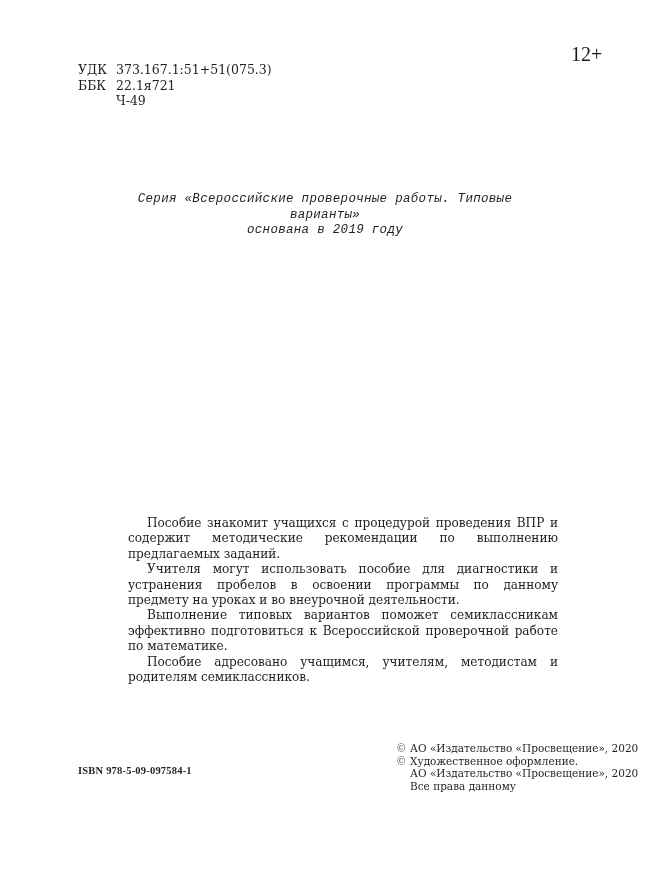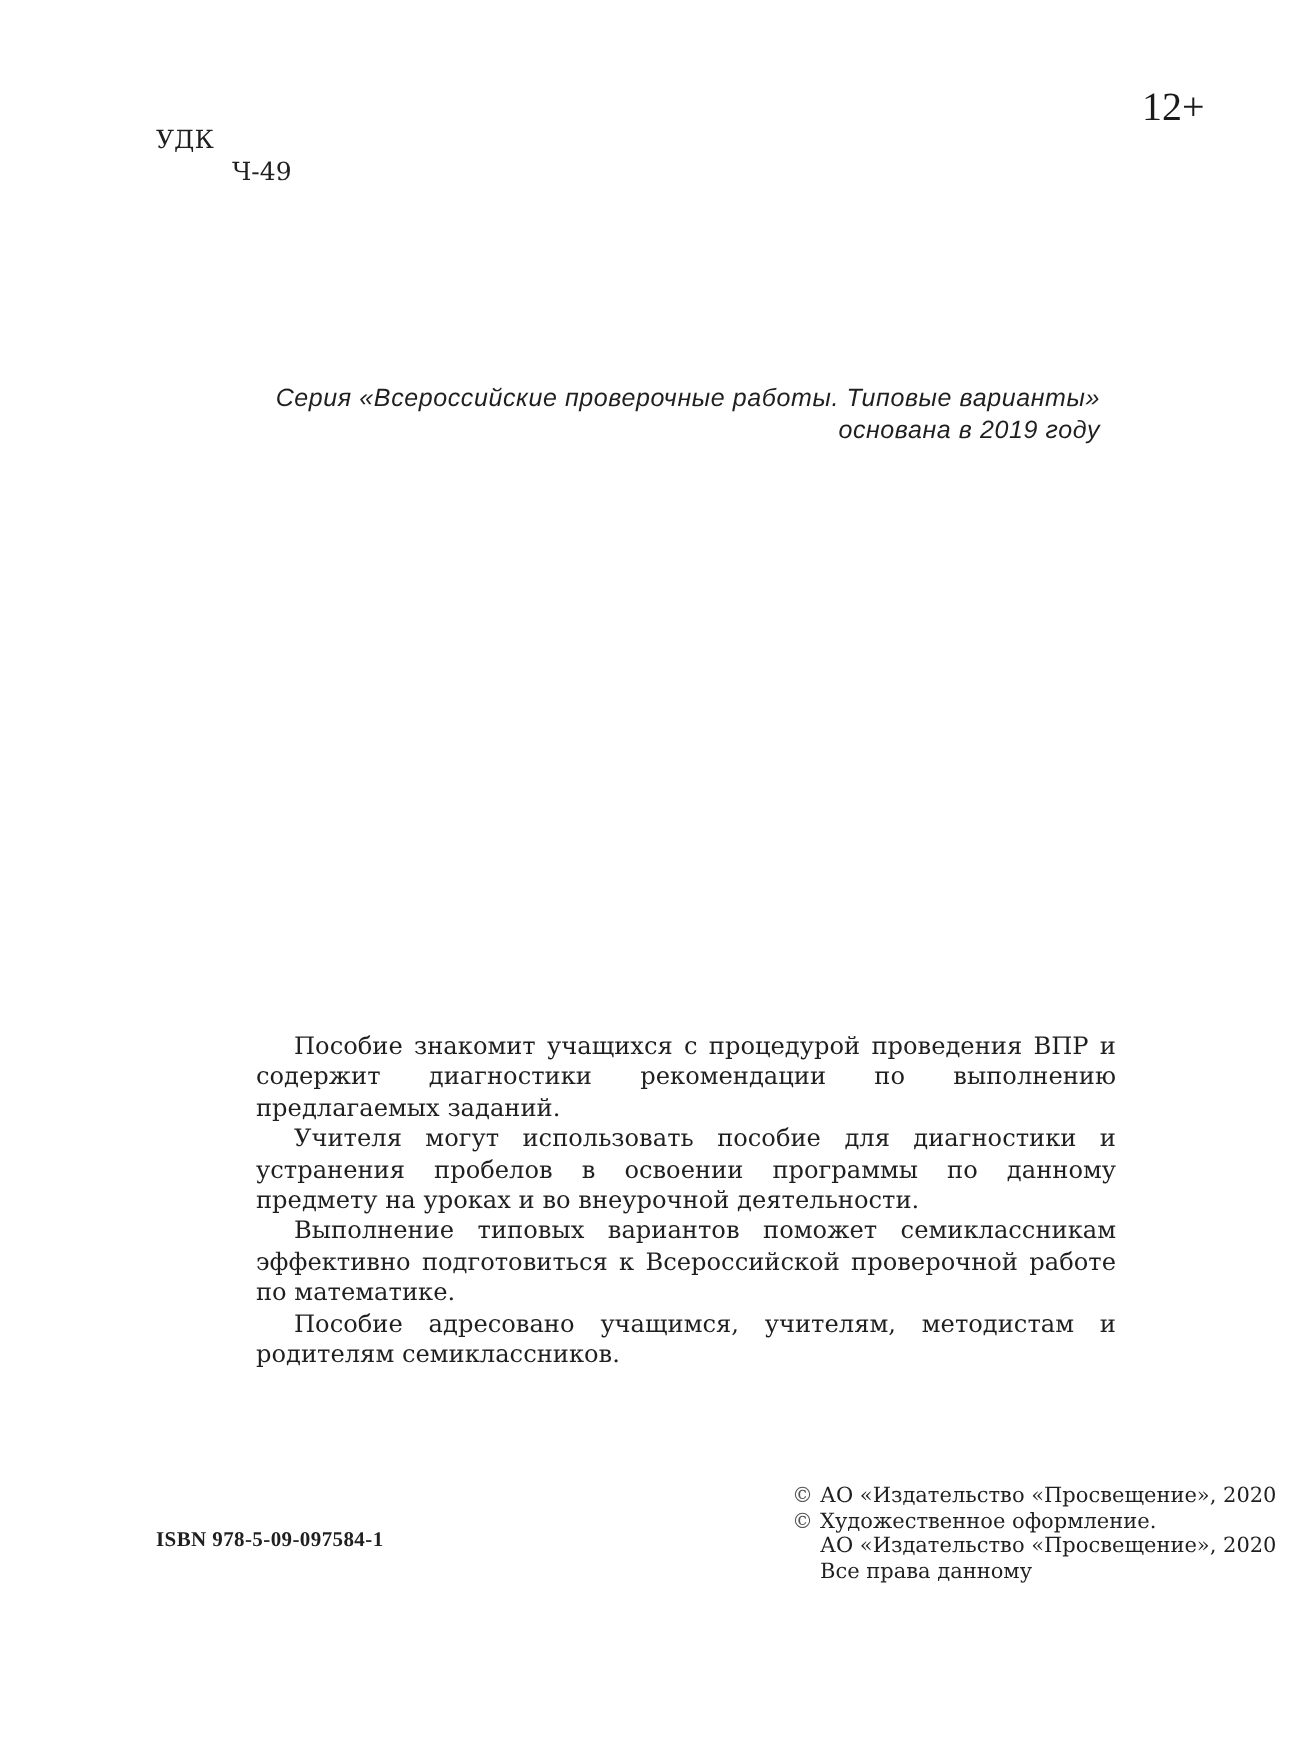--- a/index.html
+++ b/index.html
@@ -46,25 +46,25 @@
       font-size: 20px;
       line-height: 24px;
       font-family: "Liberation Serif", "DejaVu Serif", serif;
       color: #1a1a1a;
     }
     .series {
       position: absolute;
       left: 100px;
       width: 450px;
       top: 192px;
-      text-align: right;
+      text-align: center;
       font-style: italic;
       font-size: 12.5px;
       line-height: 15.5px;
-      font-family: Liberation Sans, sans-serif;
+      font-family: Liberation Mono, monospace;
       letter-spacing: 0.3px;
     }
     .annotation {
       position: absolute;
       left: 128px;
       top: 516px;
       width: 430px;
       font-size: 12.1px;
       line-height: 15.4px;
       font-family: "DejaVu Serif", "Liberation Serif", serif;
@@ -104,36 +104,41 @@
     }
   </style>
 </head>
 <body>
 
 <div class="page">
 
   <div class="classification">
     <div class="class-row">
       <span class="class-label">УДК</span>
+      <span class="class-value">373.167.1:51+51(075.3)</span>
+    </div>
+    <div class="class-row">
+      <span class="class-label">ББК</span>
+      <span class="class-value">22.1я721</span>
     </div>
     <div class="class-row">
       <span class="class-label"></span>
       <span class="class-value">Ч-49</span>
     </div>
   </div>
 
   <div class="age-rating">12+</div>
 
   <div class="series">
     <div>Серия «Всероссийские проверочные работы. Типовые варианты»</div>
     <div>основана в 2019 году</div>
   </div>
 
   <div class="annotation">
-    <p>Пособие знакомит учащихся с процедурой проведения ВПР и со­держит диагностики рекомендации по выполнению предлагаемых за­даний.</p>
+    <p>Пособие знакомит учащихся с процедурой проведения ВПР и со­держит методические рекомендации по выполнению предлагаемых за­даний.</p>
     <p>Учителя могут использовать пособие для диагностики и устране­ния пробелов в освоении программы по данному предмету на уроках и во внеурочной деятельности.</p>
     <p>Выполнение типовых вариантов поможет семиклассникам эффек­тивно подготовиться к Всероссийской проверочной работе по матема­тике.</p>
     <p>Пособие адресовано учащимся, учителям, методистам и родителям семиклассников.</p>
   </div>
 
   <div class="isbn">ISBN 978-5-09-097584-1</div>
 
   <div class="copyright">
     <div class="copy-row">
       <span class="copy-sym">©</span>

